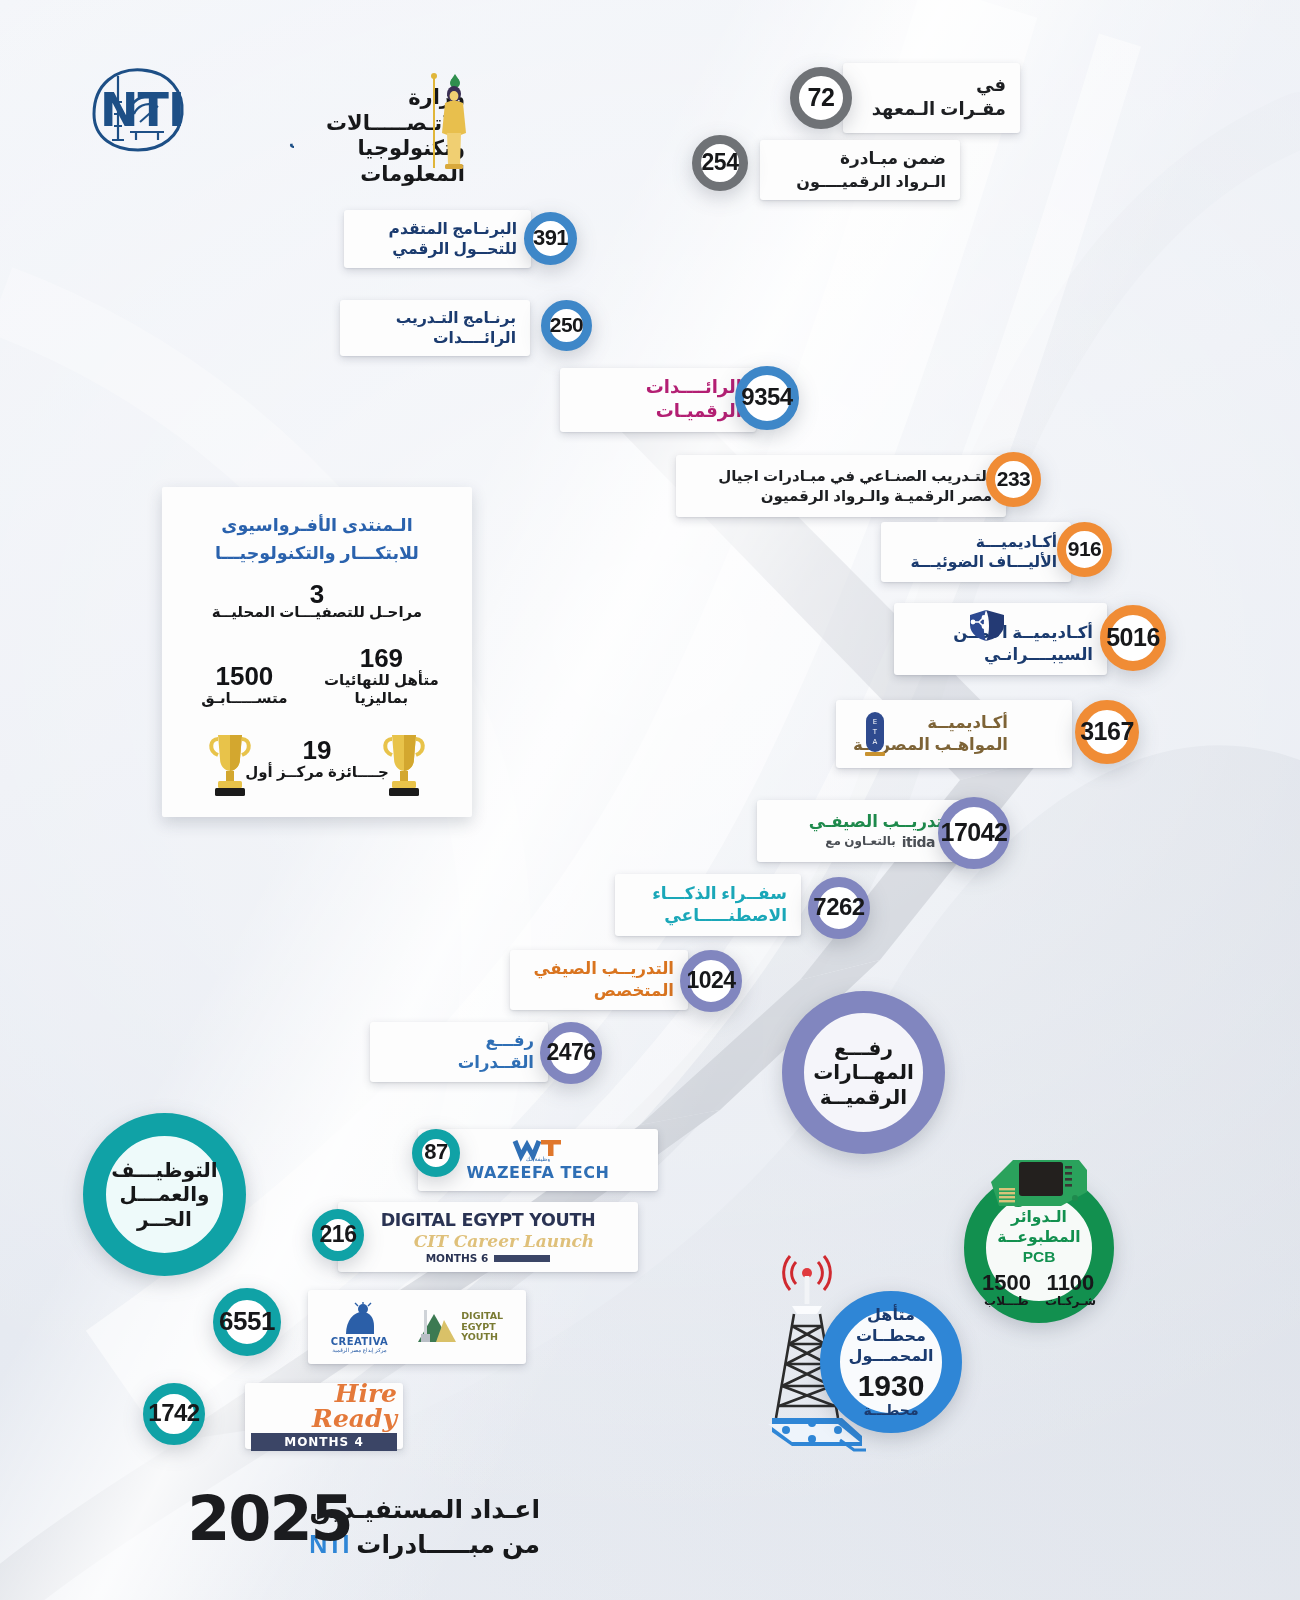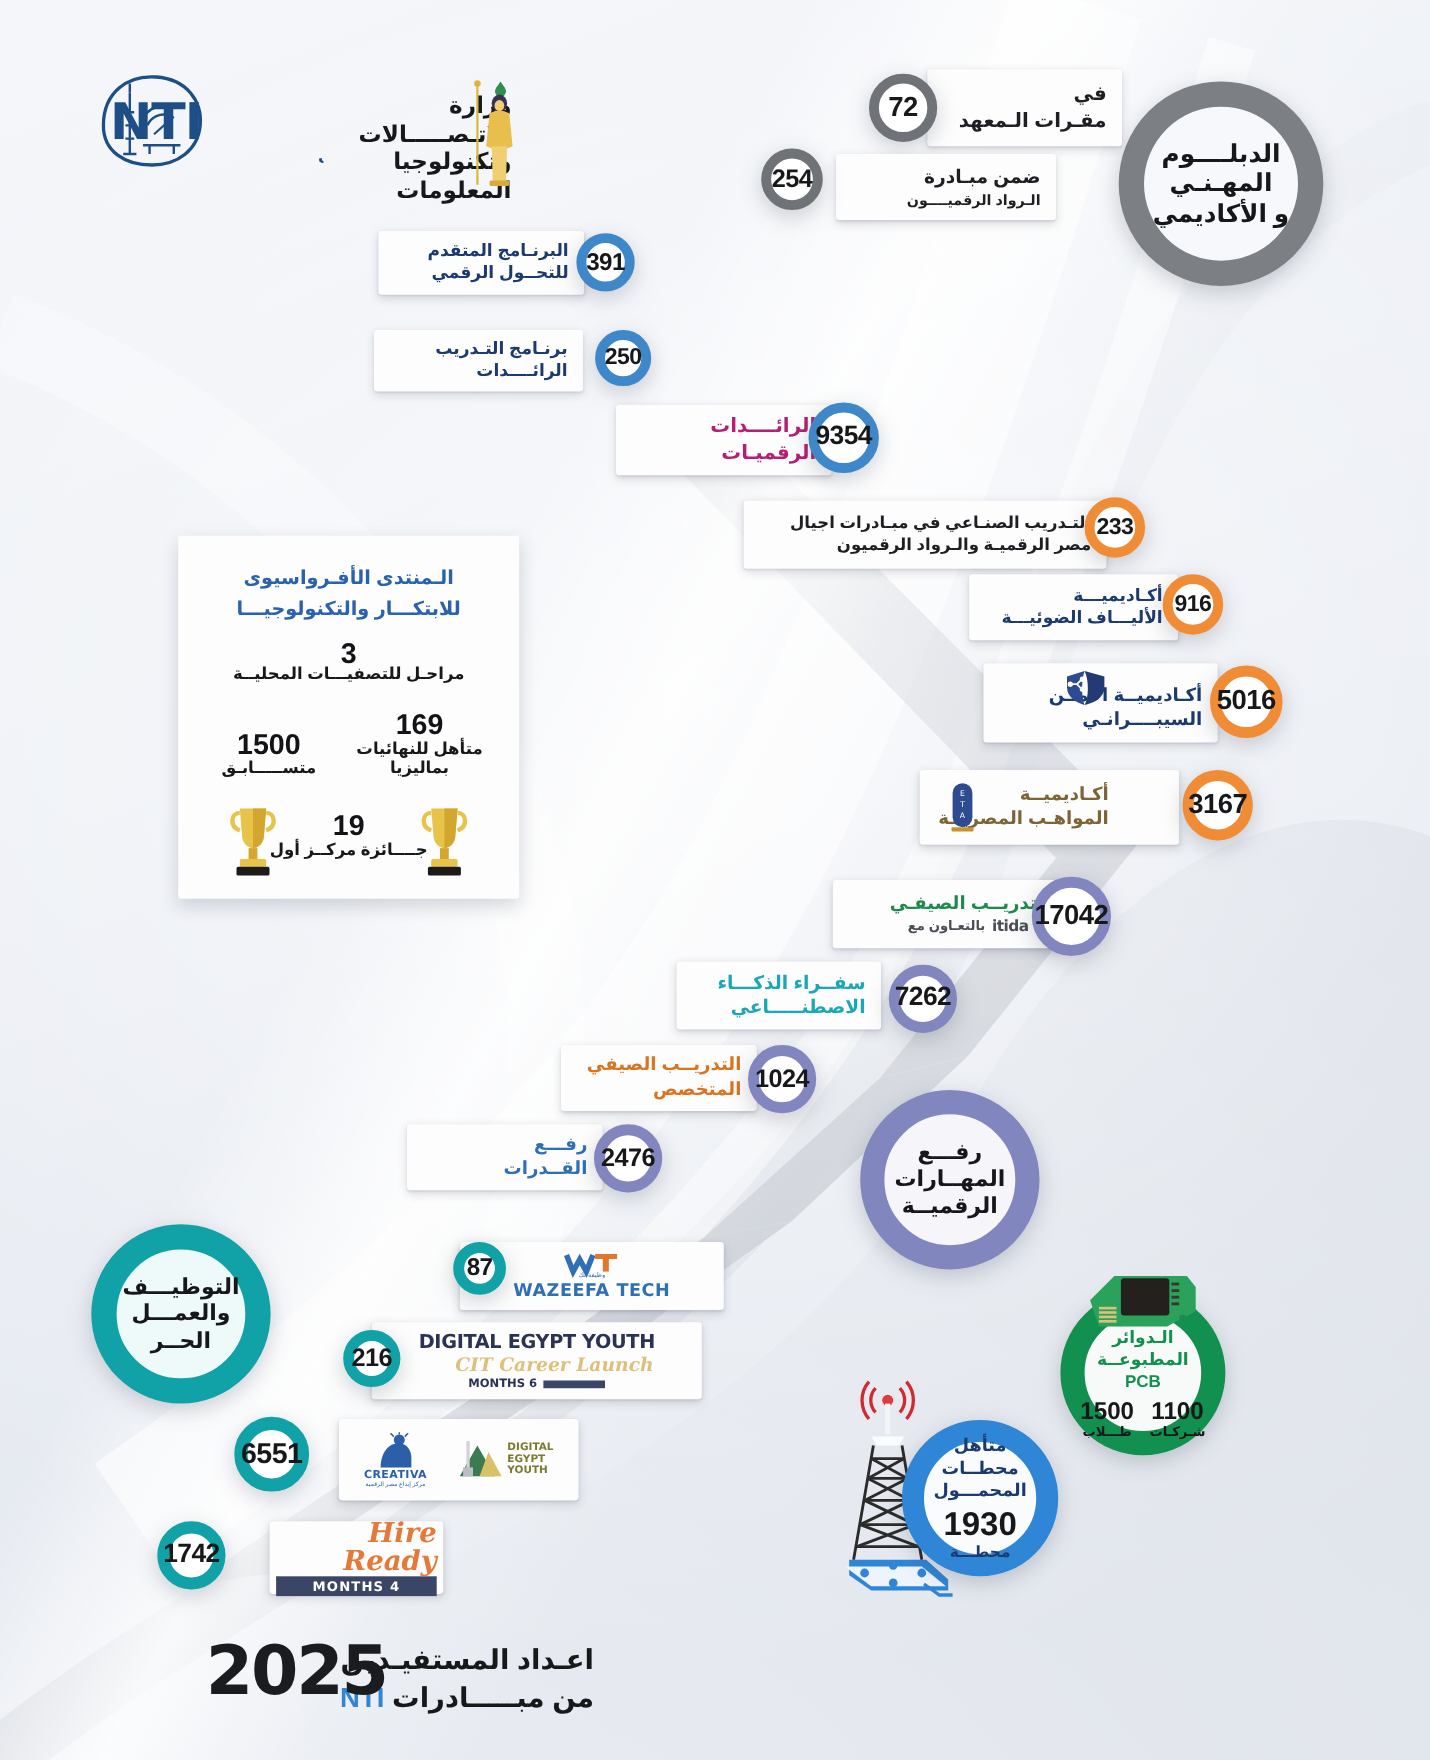--- a/index.html
+++ b/index.html
@@ -157,25 +157,20 @@
       <path d="M30,4 l4,6 l-8,0 z" fill="#2f8f4e"></path>
       <circle cx="30" cy="13" r="5" fill="#2f8f4e"></circle>
       <ellipse cx="29" cy="24" rx="7" ry="8" fill="#3a2f55"></ellipse>
       <ellipse cx="29" cy="26" rx="4.4" ry="5" fill="#f0cf72"></ellipse>
       <path d="M20,33 q9,-5 18,0 l3,30 q-12,6 -24,0 z" fill="#e8bf4d"></path>
       <path d="M22,63 l14,0 l-1,32 l-12,0 z" fill="#f0cf72"></path>
       <rect x="20" y="94" width="18" height="5" rx="1.5" fill="#d9a93c"></rect>
     </svg>
   </div>
 
-  <div class="hub shadow-soft" style="left:1017px;top:74px;width:186px;height:186px;border:23px solid #7c7f83;font-size:22.5px;">
-    <div>
-      الدبلــــوم<br>المهـنـي<br>و الأكاديمي
-    </div>
-  </div>
 
 
 
   <div class="hub shadow-soft" style="left:782px;top:991px;width:163px;height:163px;border:22px solid #8186bf;font-size:20px;background:#f5f5fa;">
     <div>
       رفـــع<br>المهــارات<br>الرقميــة
     </div>
   </div>
 
   <div class="hub shadow-soft" style="left:83px;top:1113px;width:163px;height:163px;border:23px solid #10a2a6;font-size:20px;background:#eefafa;">
@@ -187,21 +182,21 @@
   <div class="card" style="left:843px;top:63px;width:177px;height:70px;text-align:right;direction:rtl;">
     <span class="ln c-dark" style="font-size:18px;font-weight:bold;">في</span>
     <span class="ln c-dark" style="font-size:18px;font-weight:bold;">مقـرات الـمعهد</span>
   </div>
   <div class="bubble shadow-soft" style="left:790px;top:67px;width:62px;height:62px;border:9px solid #6f7276;font-size:25px;">
     <span>72</span>
   </div>
 
   <div class="card" style="left:760px;top:140px;width:200px;height:60px;text-align:right;direction:rtl;">
     <span class="ln c-dark" style="font-size:17px;font-weight:bold;">ضمن مبـادرة</span>
-    <span class="ln c-dark" style="font-size:13px;font-weight:bold;">الـرواد الرقميــــون</span>
+    <span class="ln c-dark" style="font-size:16px;font-weight:bold;">الـرواد الرقميــــون</span>
   </div>
   <div class="bubble shadow-soft" style="left:692px;top:135px;width:56px;height:56px;border:9px solid #6f7276;font-size:23px;">
     <span>254</span>
   </div>
 
   <div class="card" style="left:344px;top:210px;width:187px;height:58px;text-align:right;direction:rtl;">
     <span class="ln c-navy" style="font-size:15.5px;font-weight:bold;">البرنـامج المتقدم</span>
     <span class="ln c-navy" style="font-size:15.5px;font-weight:bold;">للتحــول الرقمي</span>
   </div>
   <div class="bubble shadow-soft" style="left:524px;top:212px;width:53px;height:53px;border:9px solid #3e87c8;font-size:22px;">

